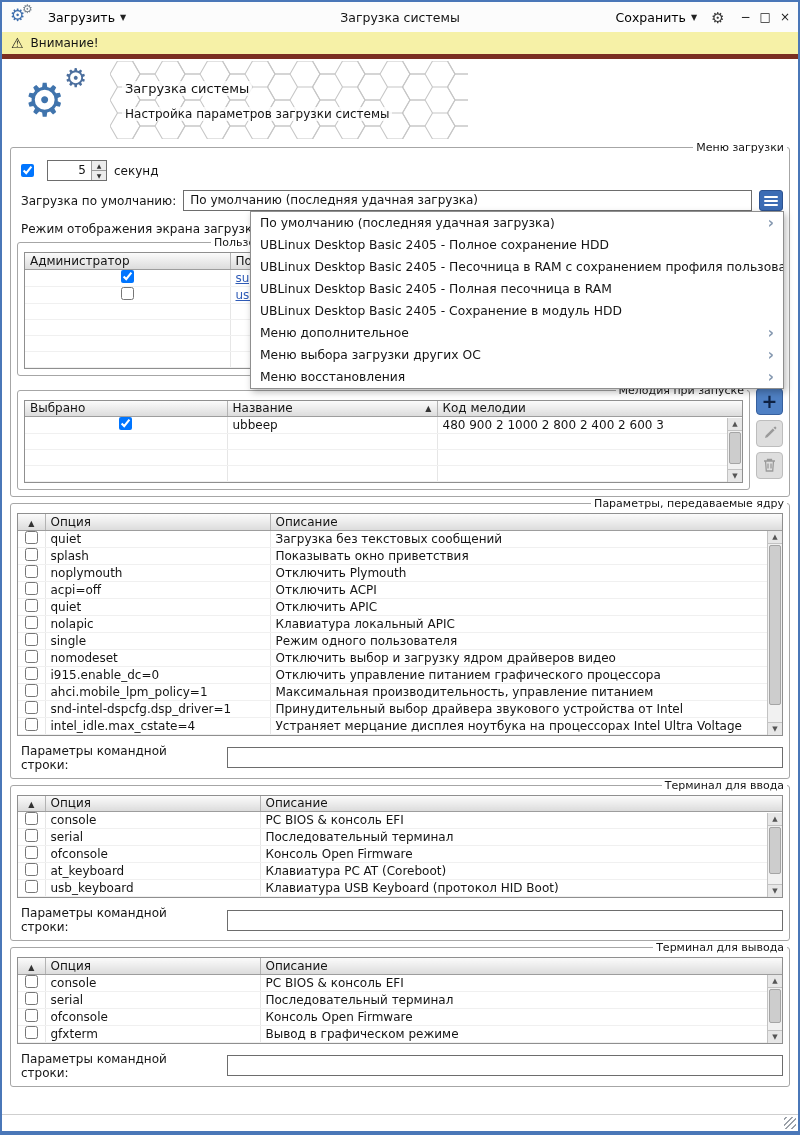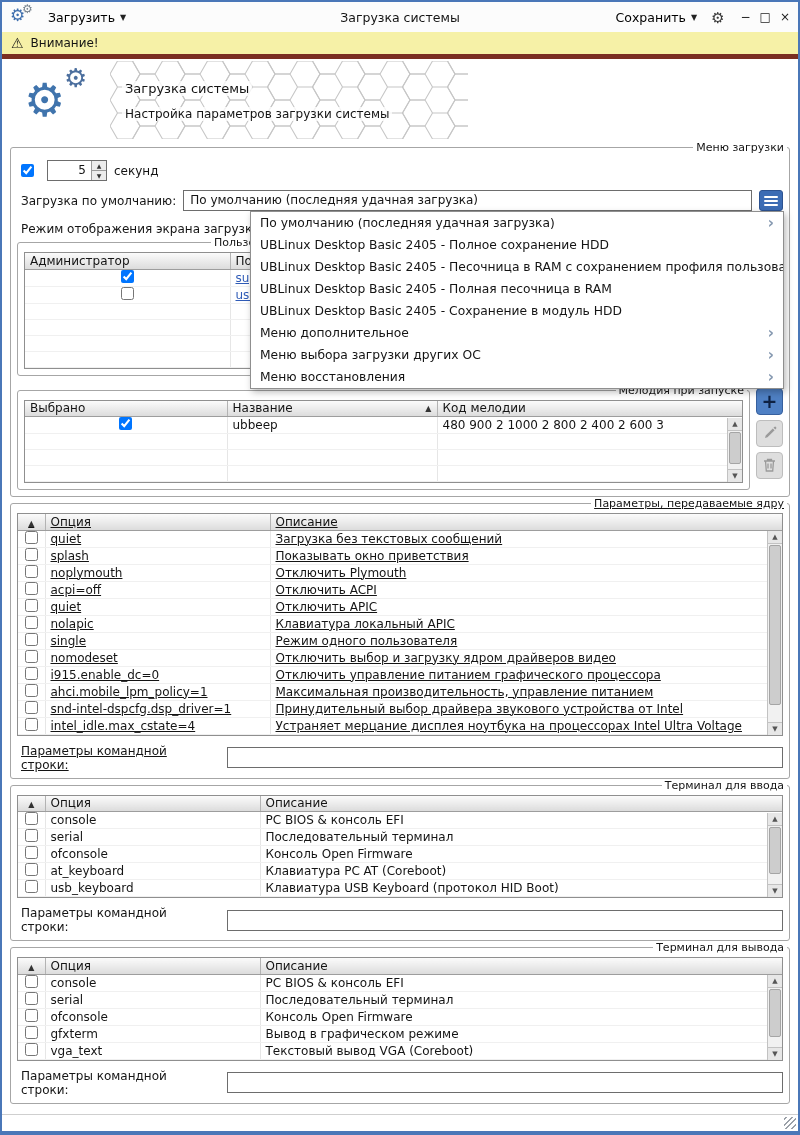--- a/index.html
+++ b/index.html
@@ -83,21 +83,21 @@
   .cmdrow input[type=text]{flex:1;height:21px;border:1px solid #6d6d6d;background:#fff;font:inherit;padding:0 4px;}
   
   .dropdown{position:absolute;left:248px;top:209px;width:534px;background:#fff;border:1px solid #8f8f8f;
     box-shadow:2px 3px 7px rgba(0,0,0,.28);z-index:50;}
   .dd-item{height:22px;display:flex;align-items:center;padding:0 9px;font-size:12.3px;white-space:nowrap;overflow:hidden;cursor:pointer;}
   .dd-item .chev{margin-left:auto;color:#8598b0;font-weight:bold;font-size:15px;line-height:1;padding-left:6px;}
   
   .statusbar{position:absolute;left:0;right:0;bottom:0;height:17px;border-top:1px solid #cfcfcf;background:#fff;}
   .grip{position:absolute;right:2px;bottom:2px;width:12px;height:12px;
     background:repeating-linear-gradient(-45deg,transparent 0 2.5px,#9aa0a8 2.5px 4px);cursor:nwse-resize;}
-  .mt14{margin-top:14px;text-decoration:underline;} .mt12{margin-top:12px;} .mt9{margin-top:9px;} .mt11{margin-top:11px;} .mt8{margin-top:8px;}
+  .mt14{margin-top:14px;} .mt12{margin-top:12px;} .mt9{margin-top:9px;} .mt11{margin-top:11px;} .mt8{margin-top:8px;}
 </style>
 </head>
 <body>
 
 <div class="window">
 
   <div class="titlebar">
     <div class="tb-title">Загрузка системы</div>
     <div class="tb-left">
       <span class="app-gears">
@@ -498,25 +498,20 @@
     <td>ofconsole</td>
     <td>Консоль Open Firmware</td>
   </tr>
 
   <tr>
     <td class="c-check"><input type="checkbox" style=""></td>
     <td>gfxterm</td>
     <td>Вывод в графическом режиме</td>
   </tr>
 
-  <tr>
-    <td class="c-check"><input type="checkbox" style=""></td>
-    <td>vga_text</td>
-    <td>Текстовый вывод VGA (Coreboot)</td>
-  </tr>
 </tbody>
         </table>
         <div class="vscroll">
           <div class="vs-btn up">▲</div>
           <div class="vs-track">
               <div class="vs-thumb" style="height:82%;"></div>
             </div>
           <div class="vs-btn dn">▼</div>
         </div>
       </div>

